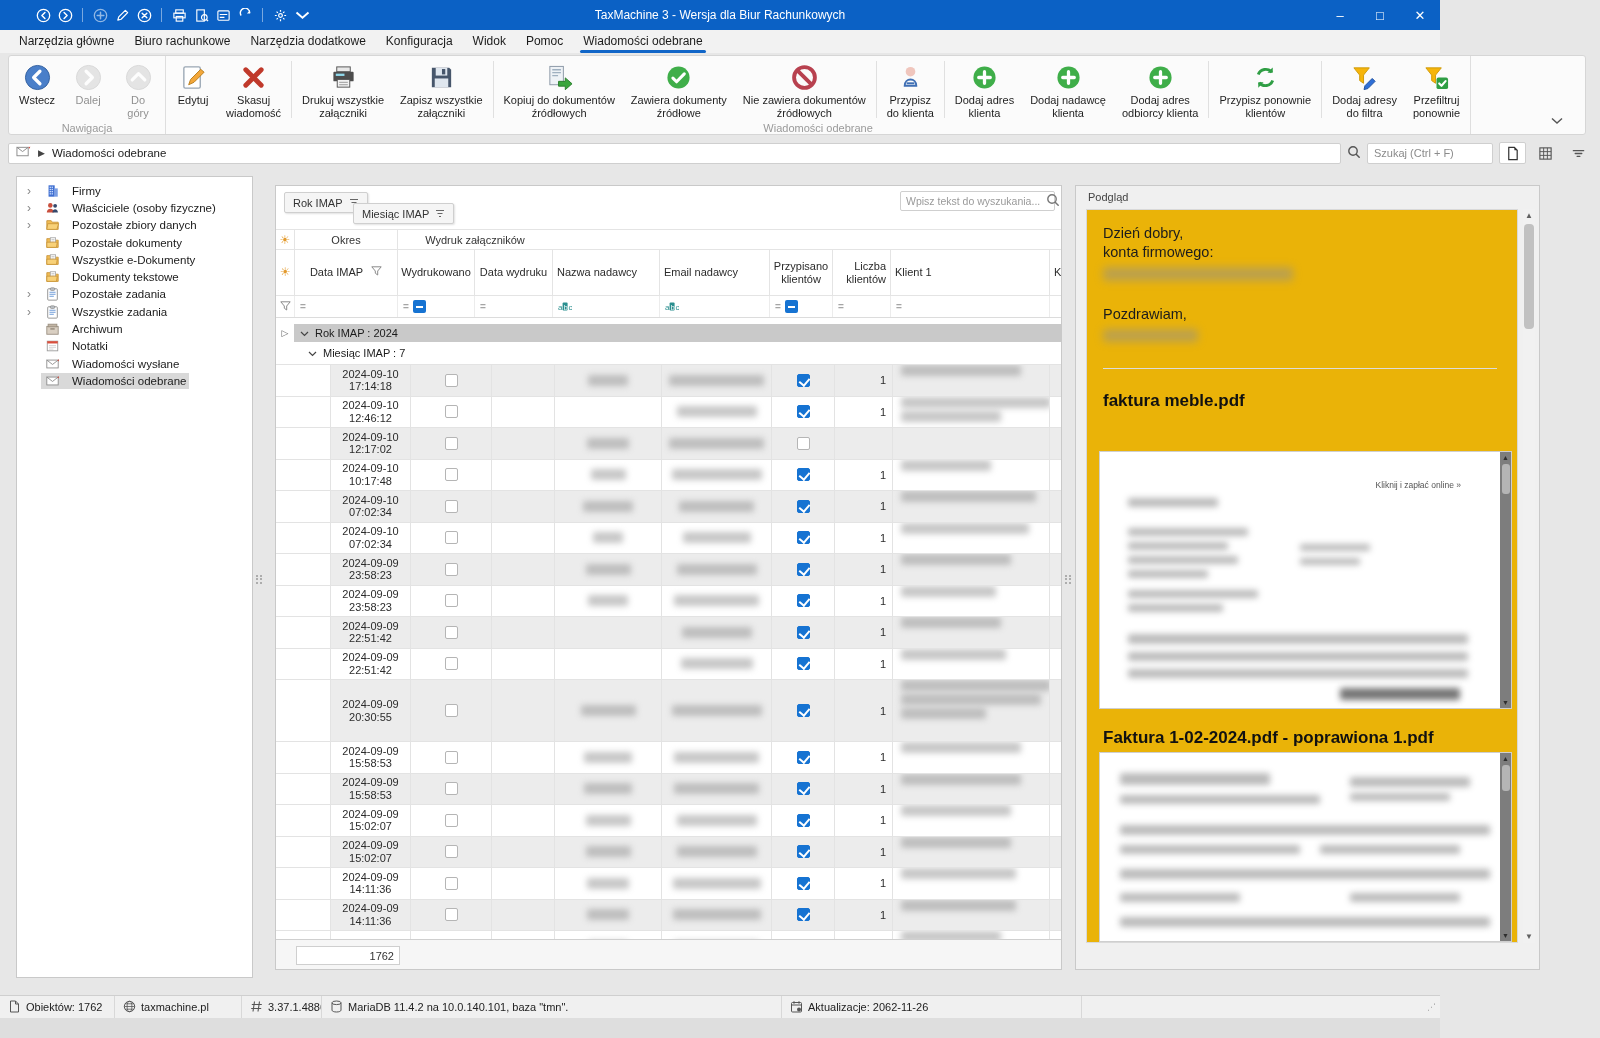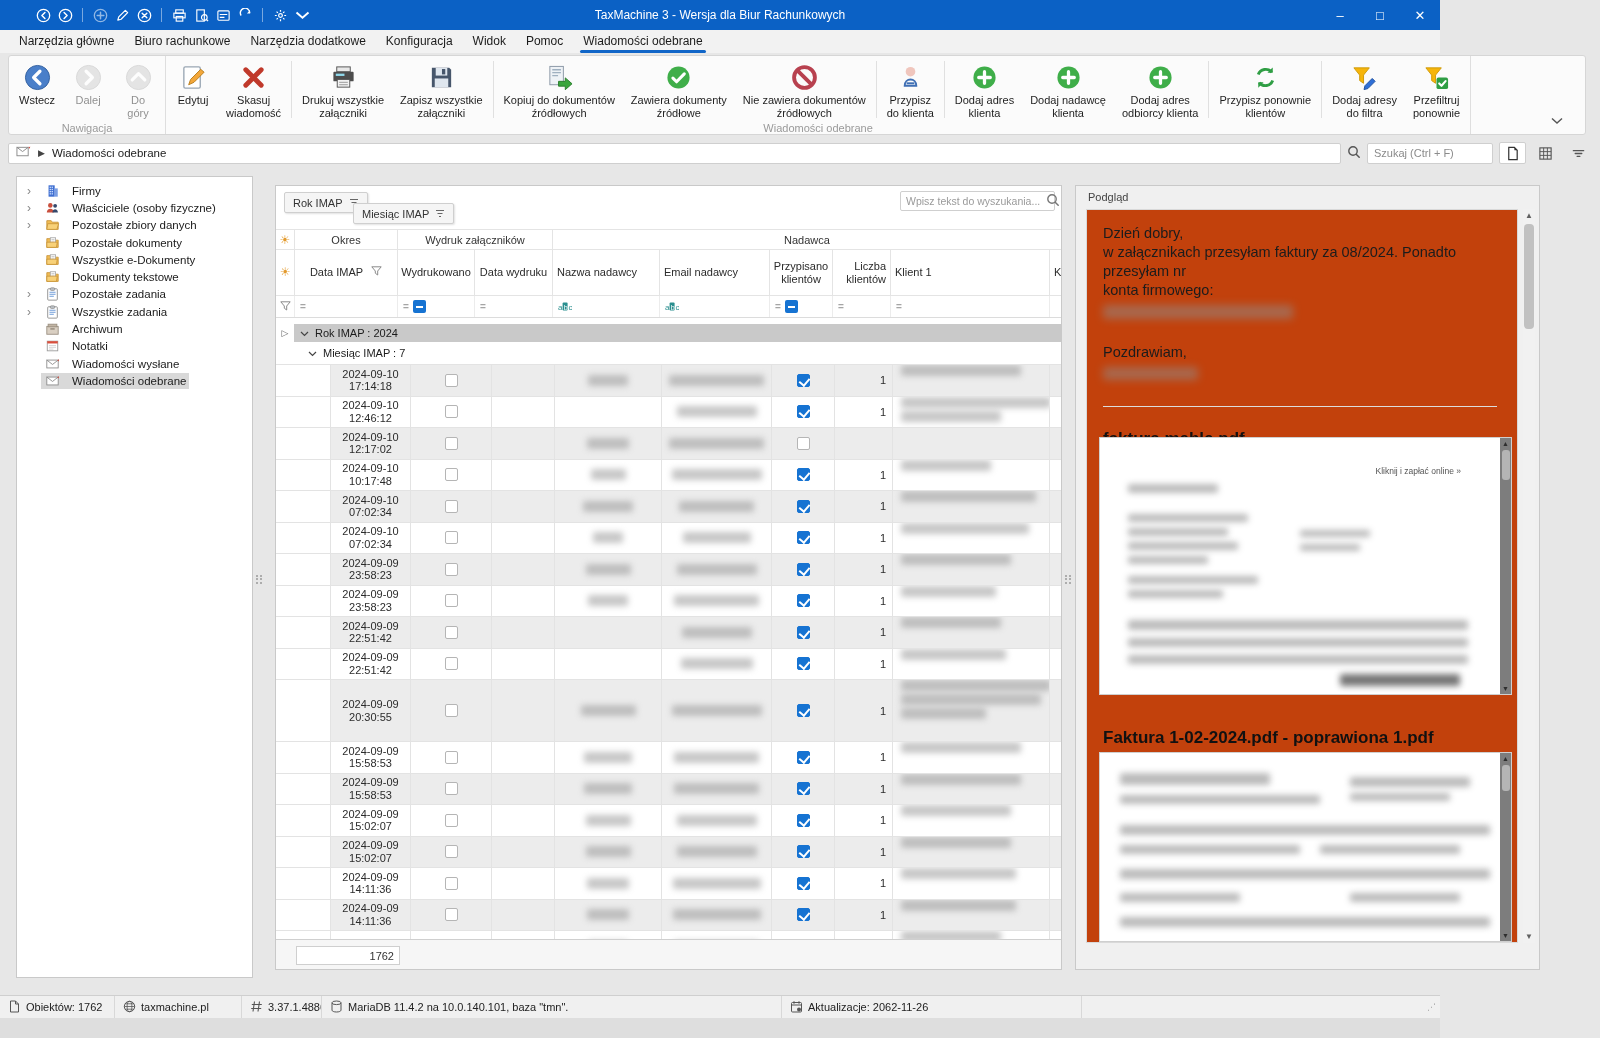--- a/index.html
+++ b/index.html
@@ -106,21 +106,21 @@
   .cb{width:13px;height:13px;border:1px solid #b5b5b5;border-radius:2px;background:#fff;position:relative}
   .cb.on{background:#1673d2;border-color:#1673d2}
   .cb.on::after{content:"";position:absolute;left:3px;top:1px;width:5px;height:8px;border:solid #fff;border-width:0 2px 2px 0;transform:rotate(40deg)}
   .blob{display:block;height:11px;border-radius:2px;background:#8f8f8f;filter:blur(3px);opacity:.5}
   .gfooter{position:absolute;left:0;bottom:0;width:100%;height:30px;background:#f6f6f6;border-top:1px solid #cfcfcf}
   .countbox{position:absolute;left:20px;top:6px;width:104px;height:19px;background:#fff;border:1px solid #cfcfcf;display:flex;align-items:center;justify-content:flex-end;padding-right:5px;font-size:11px;color:#333}
 
   
   .preview{position:absolute;left:1075px;top:185px;width:465px;height:785px;background:#f0f0f0;border:1px solid #c9c9c9}
   .ptitle{position:absolute;left:12px;top:5px;font-size:11px;color:#444}
-  .pbody{position:absolute;left:10px;top:23px;width:432px;height:734px;background:#c2410c;border:1px solid #d9d9d9;overflow:hidden}
+  .pbody{position:absolute;left:10px;top:23px;width:432px;height:734px;background:#eab308;border:1px solid #d9d9d9;overflow:hidden}
   .pscroll{position:absolute;right:4px;top:23px;width:12px;height:734px;background:#f1f1f1}
   .pscroll .arr{position:absolute;left:0;width:12px;height:13px;display:flex;align-items:center;justify-content:center;color:#606060;font-size:8px}
   .pscroll .thumb{position:absolute;left:1px;top:15px;width:10px;height:105px;background:#c1c1c1;border-radius:4px}
   .mailtext{position:absolute;left:16px;top:14px;right:20px;font-size:14.5px;line-height:19px;color:#1c1c1c}
   .redact{border-radius:2px;background:#8f8f8f;filter:blur(4px);opacity:.5}
   .attach-h{font-size:17px;font-weight:bold;color:#111}
   .pdfbox{position:absolute;left:12px;width:413px;background:#fff;border:1px solid #cfcfcf}
   .pdfscroll{position:absolute;right:0;top:0;width:11px;height:100%;background:#7d7d7d}
   .pdfscroll .tri{position:absolute;left:0;width:11px;height:11px;display:flex;align-items:center;justify-content:center;color:#2e2e2e;font-size:7px}
   .pdfscroll .pthumb{position:absolute;left:1.5px;width:8px;background:#b5b5b5;border-radius:3px}
@@ -678,21 +678,20 @@
             <path d="M9.2 9.2l3 3" stroke="#777" stroke-width="1.5" stroke-linecap="round"></path>
           </svg></span>
     </div>
 
     <div class="bandrow hgrid" id="grid-band">
         <div class="bcell">
           <span class="sun">☀</span>
         </div>
         <div class="bcell" style="grid-column: span 1;">Okres</div>
         <div class="bcell" style="grid-column: span 2;">Wydruk załączników</div>
-        <div class="bcell" style="grid-column: span 6;">Nadawca</div>
       </div>
     <div class="headrow hgrid" id="grid-head">
         <div class="hcell">
           <span class="sun">☀</span>
         </div>
         <div class="hcell">Data IMAP<span class="funnel-sm" style="margin-left: 8px;"><svg viewBox="0 0 11 10">
               <path d="M.8.8h9.4L6.7 5v4L4.3 7.2V5z" fill="none" stroke="#8a8a8a"></path>
             </svg></span></div>
         <div class="hcell">Wydrukowano</div>
         <div class="hcell">Data wydruku</div>
@@ -1220,31 +1219,30 @@
     <div class="gfooter">
       <div class="countbox">1762</div>
     </div>
   </div>
 
   <div class="preview">
     <div class="ptitle">Podgląd</div>
     <div class="pbody">
       <div class="mailtext">
         <div>Dzień dobry,</div>
-        <div>w załącznikach przesyłam faktury za 08/2024. Ponadto przesyłam nr</div>
         <div>konta firmowego:</div>
         <div class="redact" style="width:190px;height:14px;margin-top:5px"></div>
         <div style="height:24px"></div>
         <div>Pozdrawiam,</div>
         <div class="redact" style="width:95px;height:13px;margin-top:5px"></div>
         <div class="hr" style="margin-top:26px"></div>
         <div class="attach-h" style="margin-top:22px">faktura meble.pdf</div>
       </div>
 
-      <div class="pdfbox" style="top:227px;height:258px">
+      <div class="pdfbox" style="top:241px;height:258px">
         <span class="payonline" style="right:50px;top:28px">Kliknij i zapłać online »</span>
         <div class="bb" style="left:28px;top:46px;width:90px;height:9px"></div>
         <div class="bb" style="left:28px;top:76px;width:120px;height:8px"></div>
         <div class="bb" style="left:28px;top:90px;width:100px;height:8px"></div>
         <div class="bb" style="left:28px;top:104px;width:110px;height:8px"></div>
         <div class="bb" style="left:28px;top:118px;width:80px;height:8px"></div>
         <div class="bb" style="left:28px;top:138px;width:130px;height:8px"></div>
         <div class="bb" style="left:28px;top:152px;width:95px;height:8px"></div>
         <div class="bb" style="left:200px;top:92px;width:70px;height:7px"></div>
         <div class="bb" style="left:200px;top:106px;width:60px;height:7px"></div>

